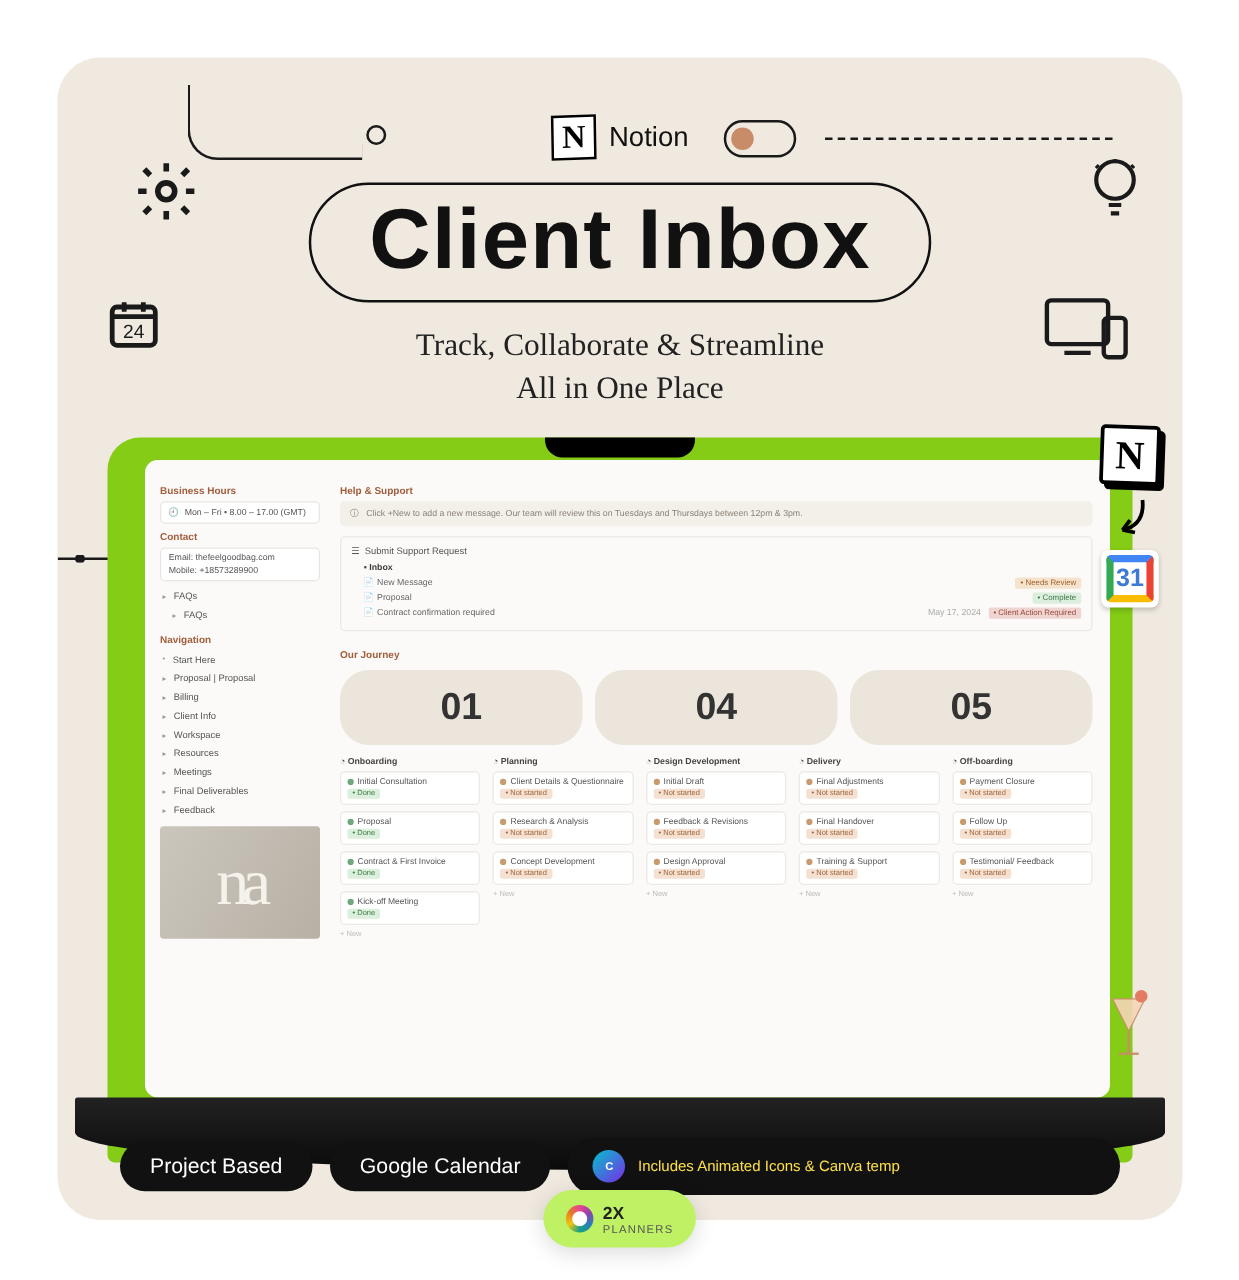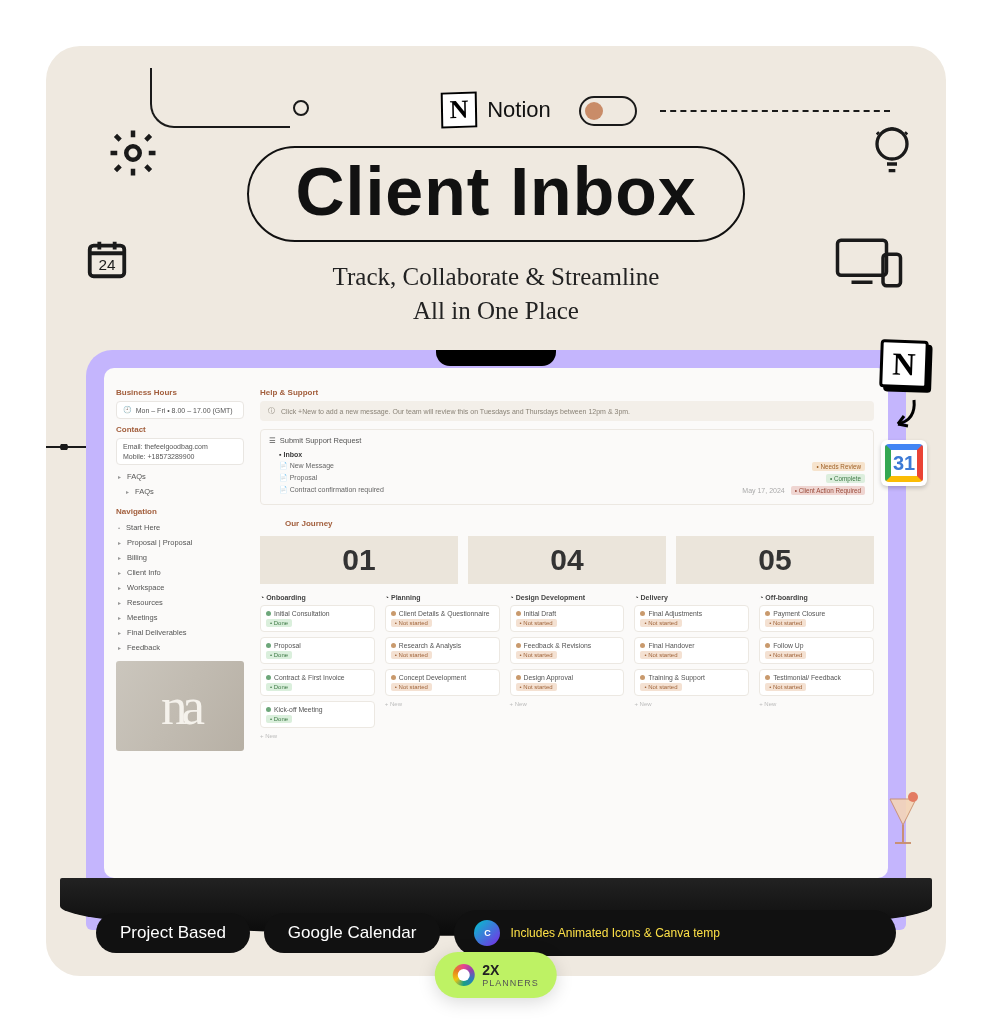--- a/index.html
+++ b/index.html
@@ -39,23 +39,23 @@
   .brand-text { font-size:22px; font-weight:500; color:#111; }
   .title-pill { display:inline-block; margin-top:18px; padding: 4px 46px 10px; border:2px solid #111; border-radius: 60px; }
   .title-pill h1 { font-size:68px; font-weight:900; letter-spacing:1px; color:#111; }
   .subtitle { margin-top:18px; font-family: Georgia, "Times New Roman", serif; font-size:25px; color:#222; line-height:1.35; }
 
   
   .laptop {
     position:absolute;
     left: 40px; right: 40px; bottom: 46px;
     height: 580px;
-    background:#c4b5fd;
+    background:#84cc16;
     border-radius: 26px 26px 6px 6px;
-    padding: 18px 18px 0 18px;
+    padding: 18px 18px 0 30px;
   }
   .screen {
     background:#fbfaf9;
     width:100%;
     height: 510px;
     border-radius: 10px;
     overflow:hidden;
     display:flex;
     font-size: 7.5px;
     color:#3a3a3a;
@@ -79,23 +79,23 @@
   .panel { border:1px solid #ece8e2; border-radius:4px; margin-top:8px; padding:6px 8px 8px; }
   .panel-title { font-size:7.5px; color:#555; display:flex;align-items:center;gap:4px; margin-bottom:4px;}
   .inbox-row { display:flex; align-items:center; justify-content:space-between; font-size:7px; padding:1.5px 0 1.5px 10px; color:#666;}
   .badge { font-size:6.3px; padding:1px 4px; border-radius:2px; white-space:nowrap;}
   .b-orange { background:#f6e3cd; color:#a06228; }
   .b-green { background:#dceedd; color:#3e7a46; }
   .b-red { background:#efd5d1; color:#9a4a3a; }
   .b-done { background:#daefdc; color:#3e7a46; font-size:6px; padding:1px 4px; border-radius:2px; display:inline-block; margin-top:2px;}
   .b-not { background:#f4e1d2; color:#a1653b; font-size:6px; padding:1px 4px; border-radius:2px; display:inline-block; margin-top:2px;}
   .journey { margin-top:14px; }
-  .journey-head { color:#a25e3c; font-weight:600; font-size:8px; margin-bottom:8px;margin-left:25px;}
+  .journey-head { color:#a25e3c; font-weight:600; font-size:8px; margin-bottom:8px;}
   .steps { display:flex; gap:10px; }
-  .step-num { flex:1; background:#ebe5db; border-radius:0; height:48px; display:flex;align-items:center;justify-content:center; font-size:30px; font-weight:700; color:#333; }
+  .step-num { flex:1; background:#ebe5db; border-radius:23px; height:60px; display:flex;align-items:center;justify-content:center; font-size:30px; font-weight:700; color:#333; }
   .cols { display:flex; gap:10px; margin-top:10px; }
   .col { flex:1; min-width:0;}
   .col-title { font-size:7px; font-weight:600; display:flex; align-items:center; gap:3px; margin-bottom:4px; color:#444;}
   .task { background:#fff; border:1px solid #ece8e2; border-radius:4px; padding:4px 5px; margin-bottom:5px; font-size:6.8px; color:#555;}
   .task-title{display:flex;align-items:center;gap:3px;}
   .dot{width:5px;height:5px;border-radius:50%;background:#c99a6d;flex-shrink:0;}
   .dot.g{background:#6da77a;}
   .new-link{font-size:6px; color:#bbb; margin-top:2px; display:block;}
 
   

